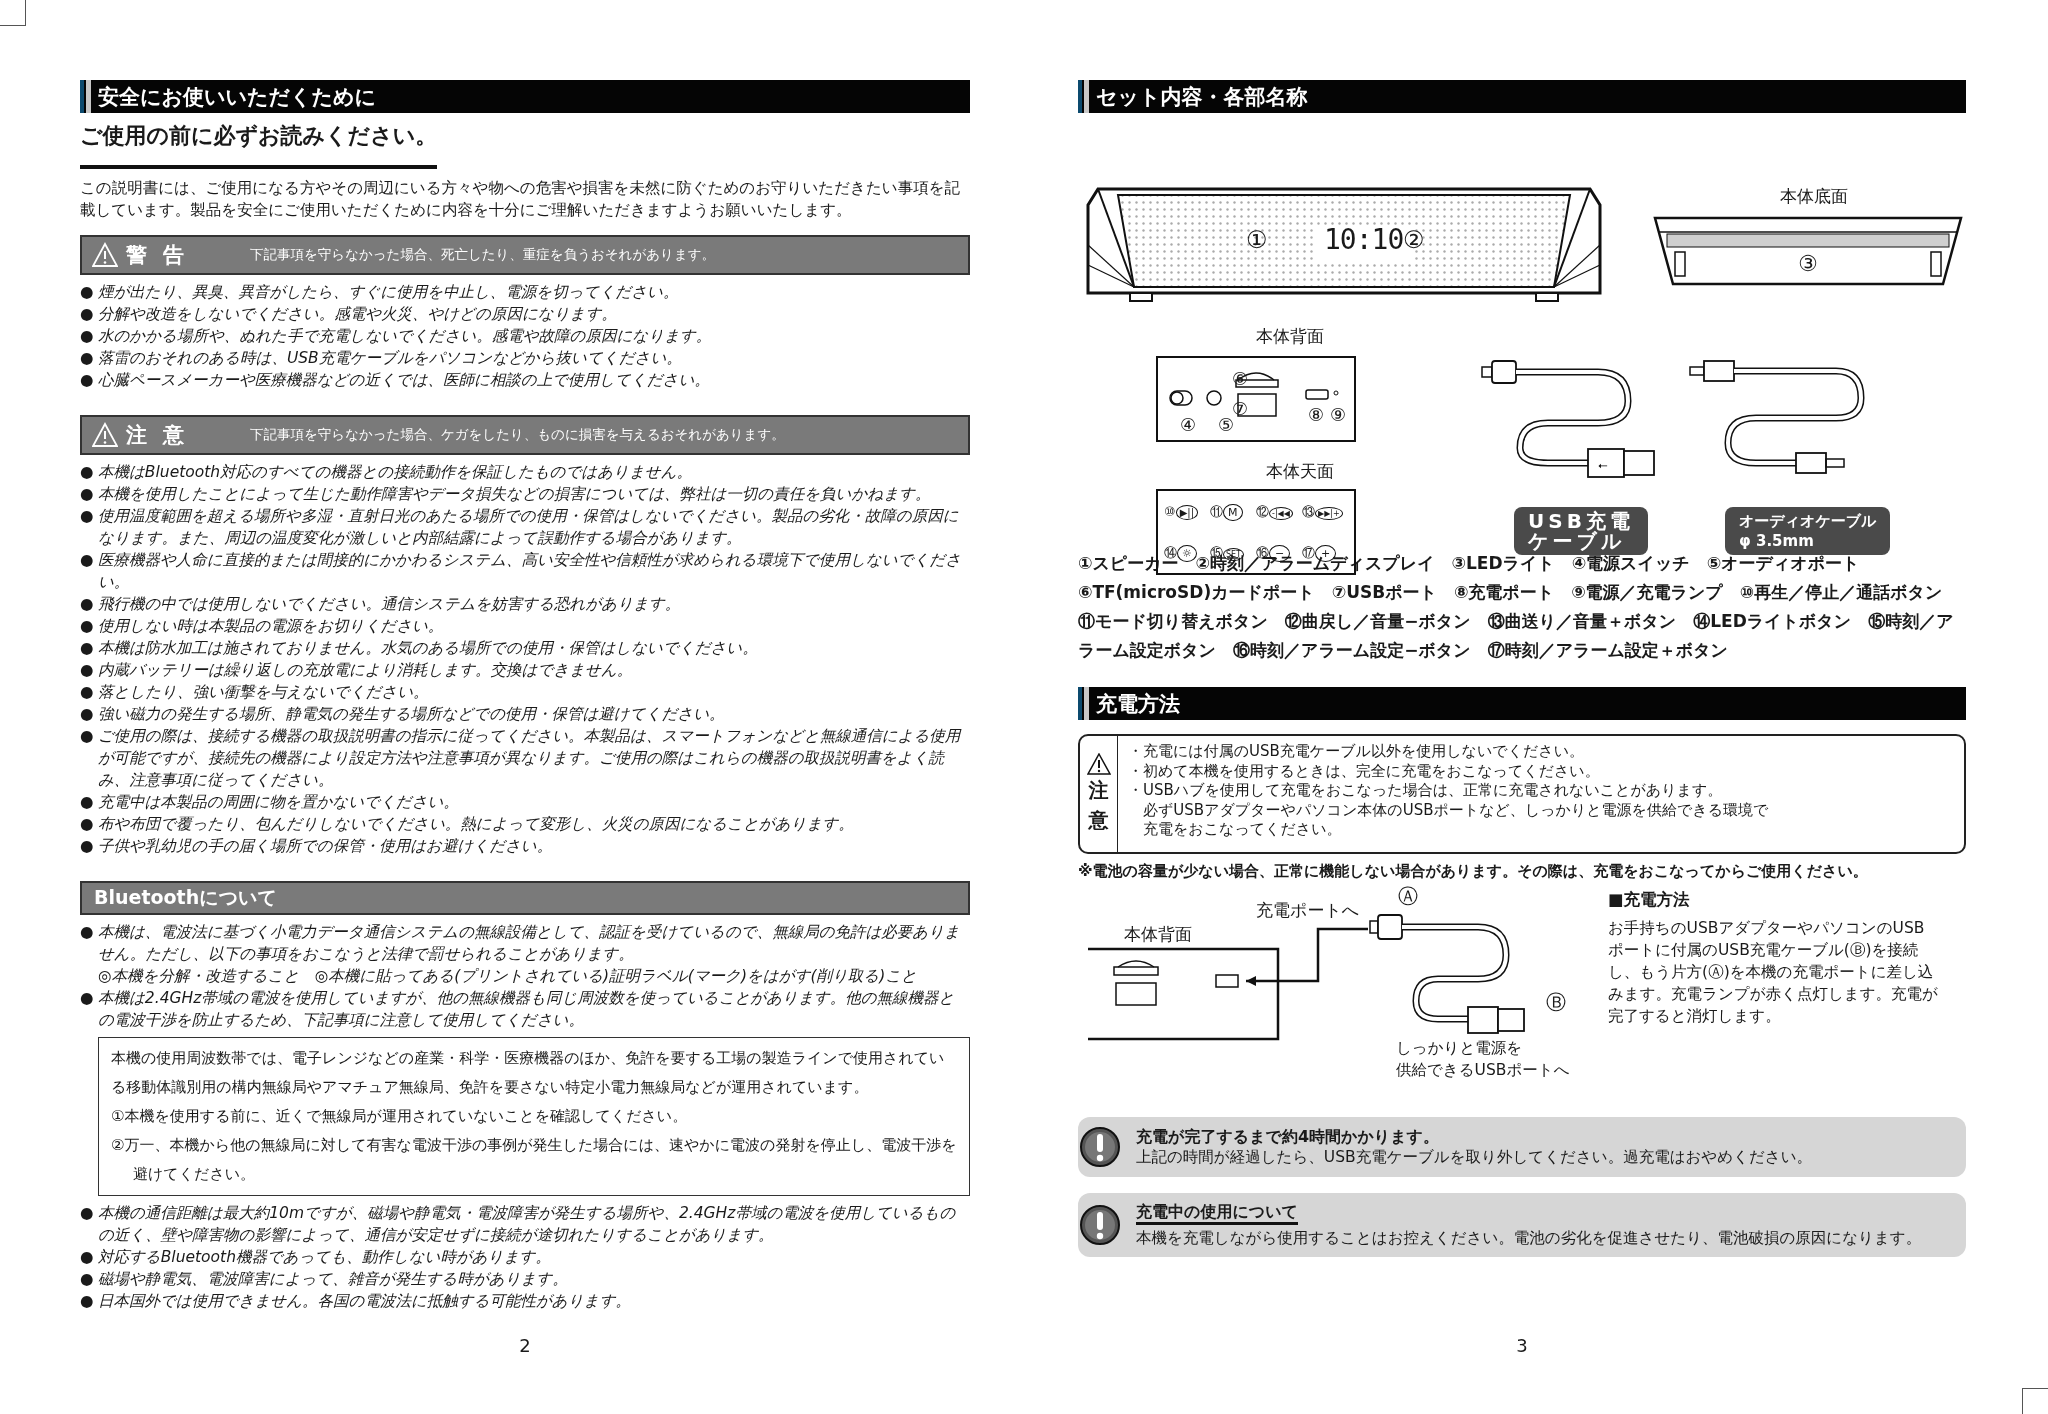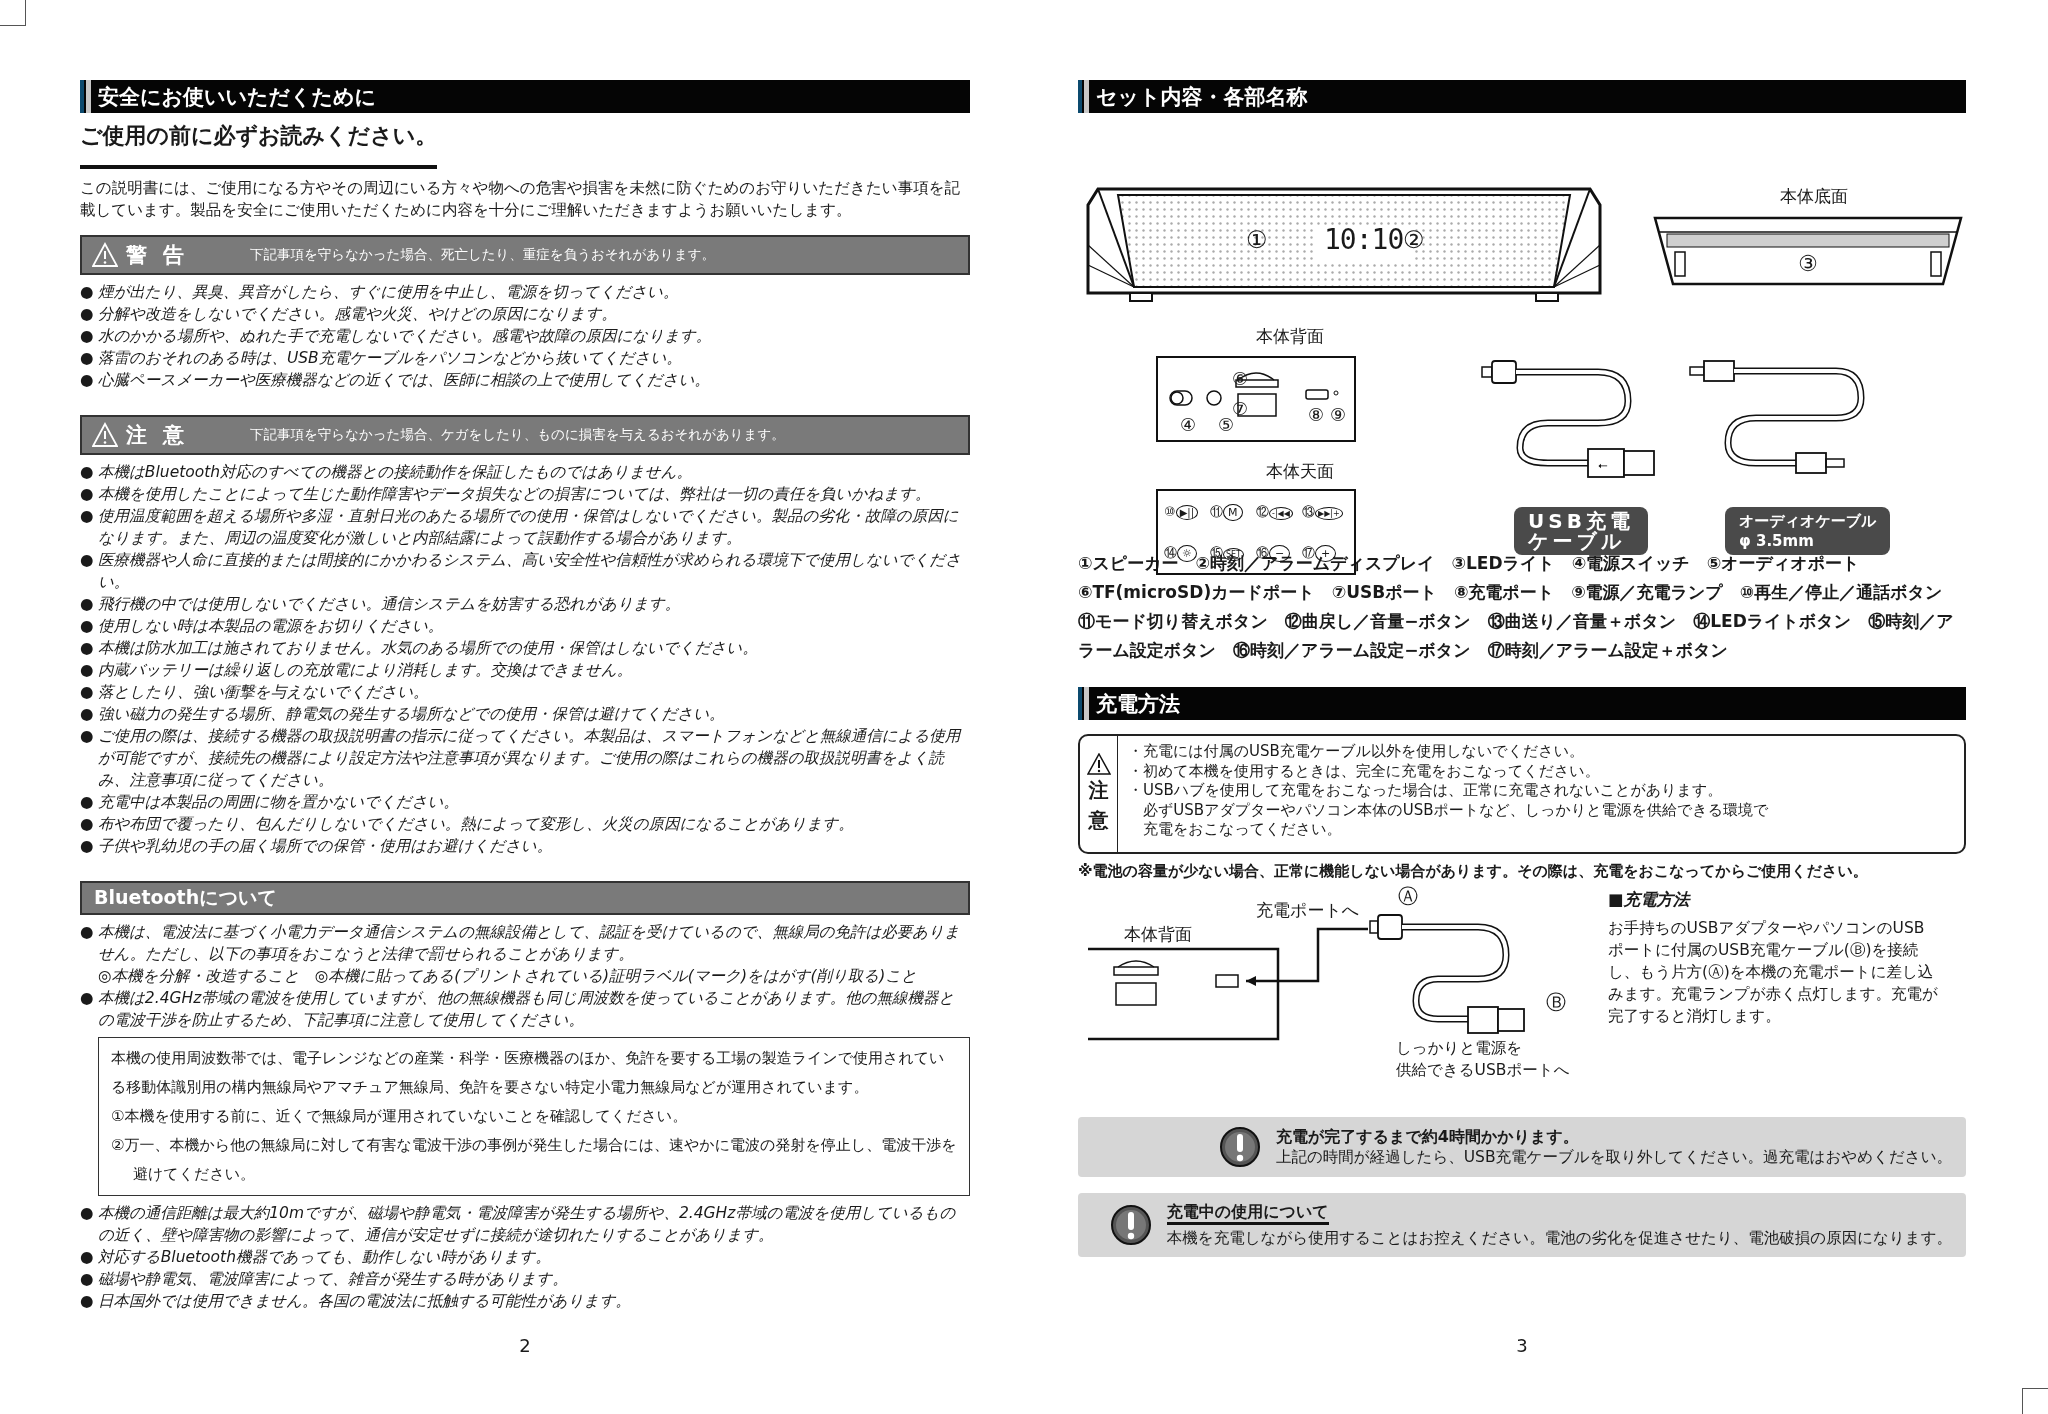--- a/index.html
+++ b/index.html
@@ -34,22 +34,22 @@
   .diag-row { position: relative; height: 430px; }
   .lbl { position: absolute; font-size: 17px; text-align: center; }
   .pill { position: absolute; background: #4a4a4a; color: #fff; border-radius: 8px; font-weight: bold; padding: 4px 14px; line-height: 20px; }
   .parts { font-size: 17px; font-weight: bold; line-height: 29px; margin-top: 6px; }
   .caution-box { margin-top: 14px; border: 2px solid #222; border-radius: 10px; display: flex; height: 120px; }
   .caution-box .side { width: 38px; border-right: 1.5px solid #222; display: flex; flex-direction: column; align-items: center; justify-content: center; font-weight: bold; font-size: 20px; line-height: 30px; }
   .caution-box .body { padding: 6px 10px; font-size: 15px; line-height: 19.5px; }
   .note-line { margin-top: 8px; font-weight: bold; font-size: 15px; }
   .charge-area { position: relative; height: 220px; }
   .method { position: absolute; left: 530px; top: 8px; width: 330px; font-size: 15.5px; line-height: 22px; }
-  .method .mh { font-weight: bold; font-size: 16.5px; margin-bottom: 6px; font-style: italic; }
-  .gbox { background: #d6d6d6; border-radius: 4px; display: flex; align-items: center; padding: 8px 14px; margin-top: 16px; justify-content: flex-end; }
+  .method .mh { font-weight: bold; font-size: 16.5px; margin-bottom: 6px; }
+  .gbox { background: #d6d6d6; border-radius: 12px; display: flex; align-items: center; padding: 8px 0; margin-top: 16px; }
   .gbox .ic { width: 44px; height: 44px; margin-right: 14px; flex: none; }
   .gbox .t1 { font-weight: bold; font-size: 16px; line-height: 21px; }
   .gbox .t2 { font-size: 15.5px; line-height: 21px; }
   .gbox .ul { display: inline-block; border-bottom: 3px solid #111; margin-bottom: 3px; }
 </style>
 </head>
 <body>
 
 <div class="crop" style="left:0;top:0;width:26px;height:26px;border-width:0 1px 1px 0;"></div>
 <div class="crop" style="right:0;bottom:0;width:26px;height:26px;border-width:1px 0 0 1px;"></div>

